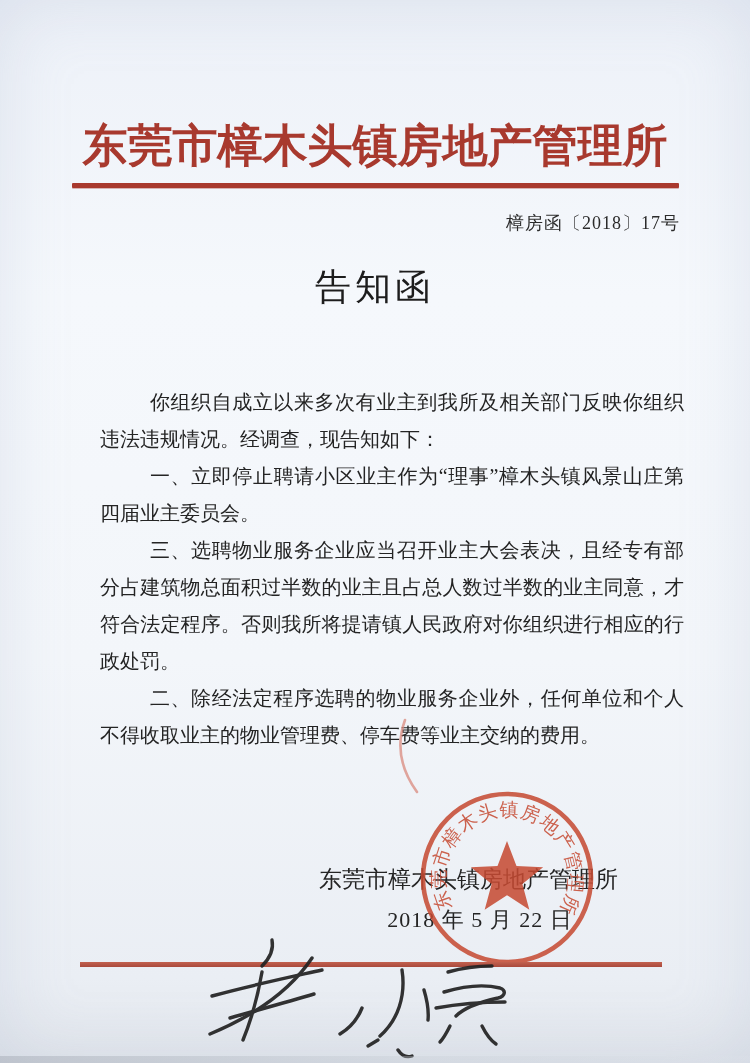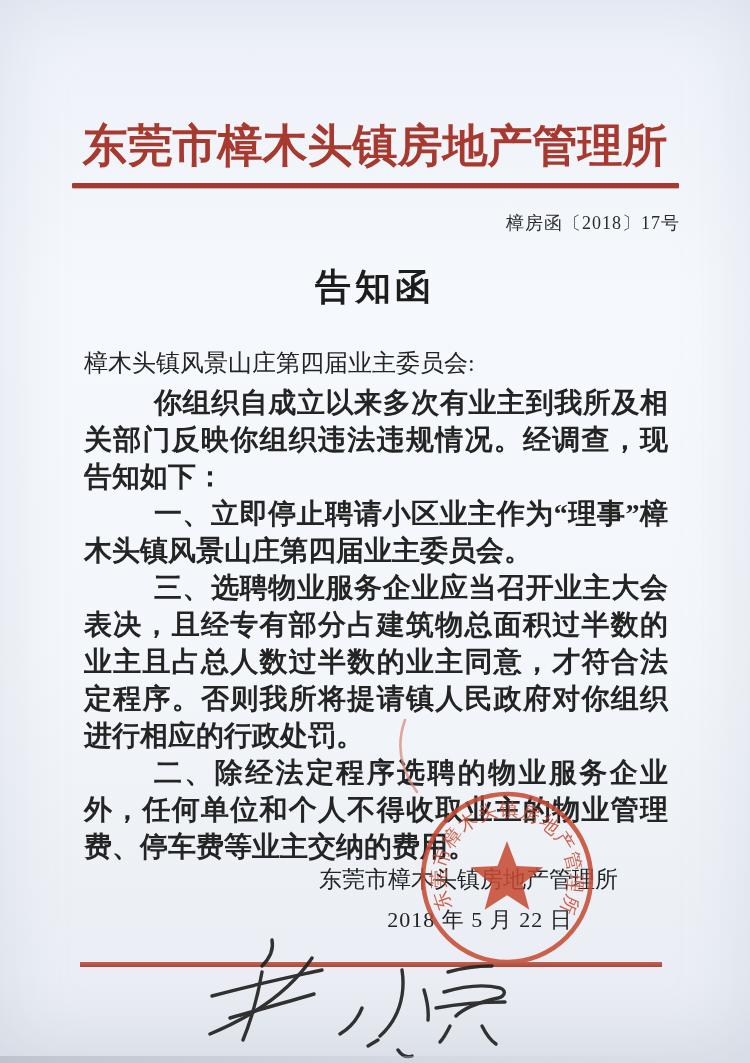--- a/index.html
+++ b/index.html
@@ -26,30 +26,30 @@
     position:absolute;top:183px;left:72px;width:607px;height:5px;
     background:#a8392e;border-radius:1px;
     box-shadow:0 1px 0 rgba(168,57,46,.35);
   }
   .doc-number{
     position:absolute;top:211px;right:70px;
     font-size:18px;color:#2b2b2b;letter-spacing:1px;white-space:nowrap;
   }
   .letter-title{
     position:absolute;top:263px;left:0;width:750px;text-align:center;
-    font-size:36px;font-weight:bold;color:#1d1d1d;letter-spacing:4px;
+    font-size:36px;font-weight:normal;color:#1d1d1d;letter-spacing:4px;
   }
   .salutation{
     position:absolute;top:347px;left:84px;
     font-size:24px;color:#242424;white-space:nowrap;
   }
   .body-text{
-    position:absolute;top:384px;left:84px;width:584px;
-    font-size:28px;line-height:37px;color:#242424;
-    text-align:justify;word-break:break-all;font-weight:bold;
+    position:absolute;top:384px;left:100px;width:584px;
+    font-size:20px;line-height:37px;color:#242424;
+    text-align:justify;word-break:break-all;
   }
   .body-text p{margin:0;text-indent:2.5em;}
   .signoff-org{
     position:absolute;top:864px;right:132px;
     font-size:23px;color:#242424;white-space:nowrap;
   }
   .signoff-date{
     position:absolute;top:905px;left:340px;width:280px;text-align:center;
     font-size:22px;color:#242424;white-space:nowrap;letter-spacing:1px;
   }
@@ -66,21 +66,20 @@
 
 <div class="page">
 
   <div class="org-header">东莞市樟木头镇房地产管理所</div>
   <div class="org-underline"></div>
 
   <div class="doc-number">樟房函〔2018〕17号</div>
 
   <div class="letter-title">告知函</div>
 
-  <div class="salutation">樟木头镇风景山庄第四届业主委员会:</div>
 
   <div class="body-text">
     <p>你组织自成立以来多次有业主到我所及相关部门反映你组织违法违规情况。经调查，现告知如下：</p>
     <p>一、立即停止聘请小区业主作为“理事”樟木头镇风景山庄第四届业主委员会。</p>
     <p>三、选聘物业服务企业应当召开业主大会表决，且经专有部分占建筑物总面积过半数的业主且占总人数过半数的业主同意，才符合法定程序。否则我所将提请镇人民政府对你组织进行相应的行政处罚。</p>
     <p>二、除经法定程序选聘的物业服务企业外，任何单位和个人不得收取业主的物业管理费、停车费等业主交纳的费用。</p>
   </div>
 
   <div class="signoff-org">东莞市樟木头镇房地产管理所</div>
   <div class="signoff-date">2018 年 5 月 22 日</div>

